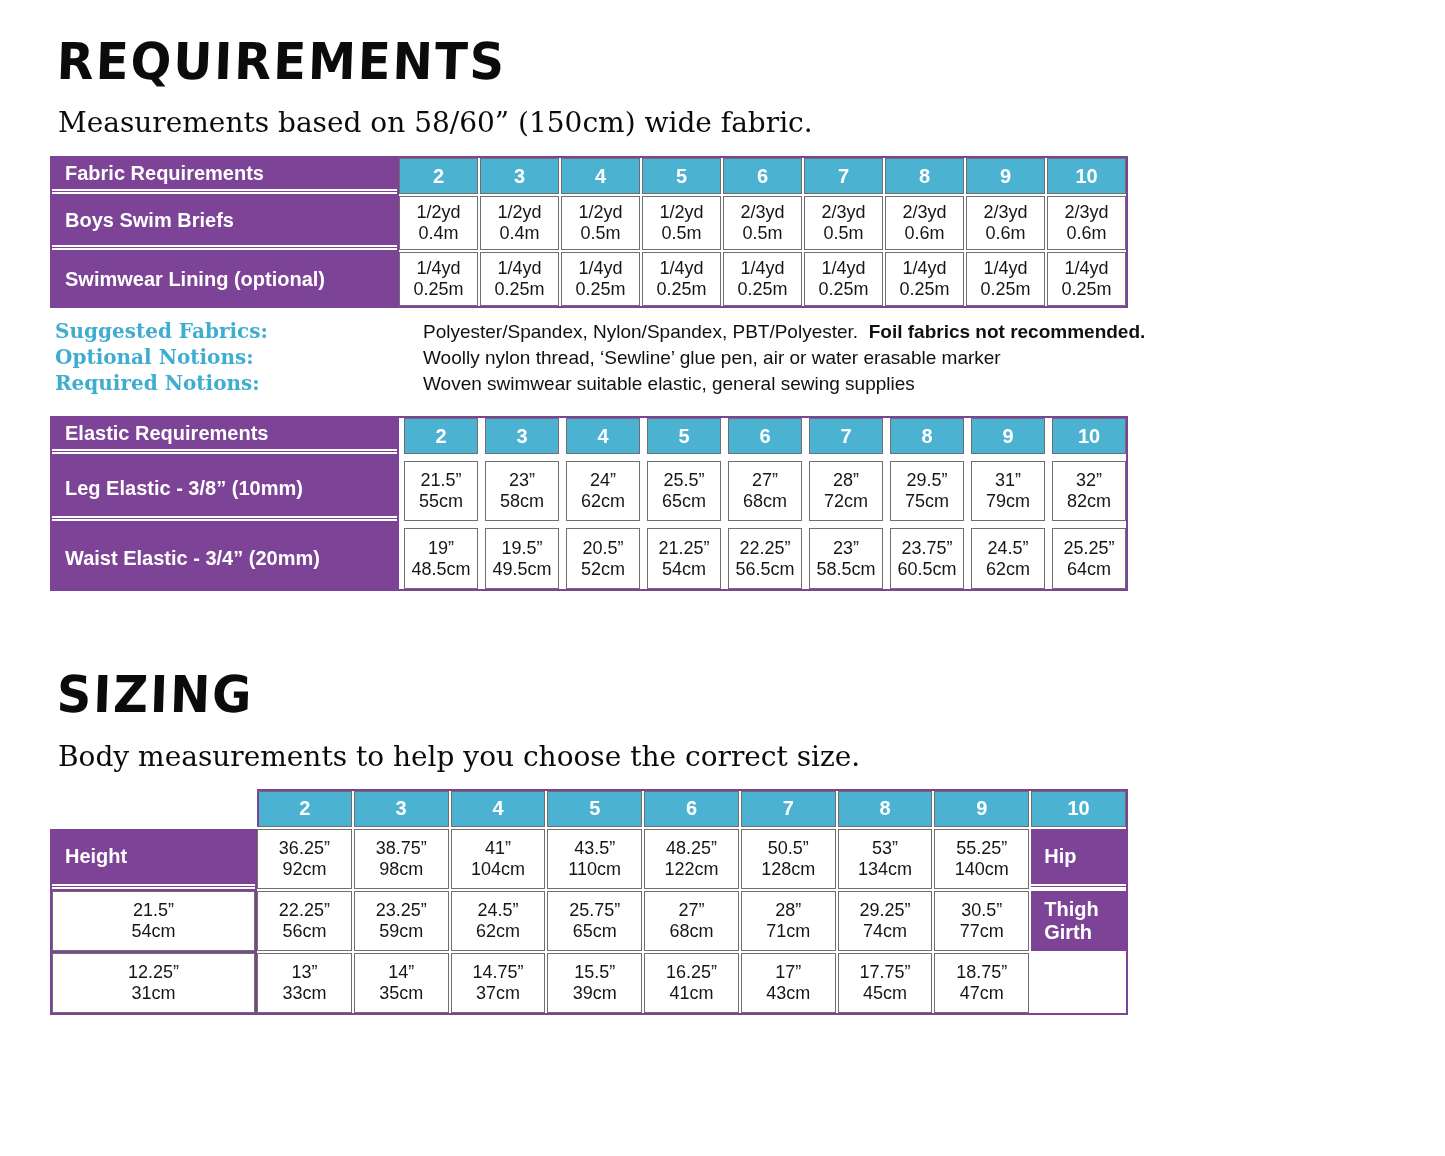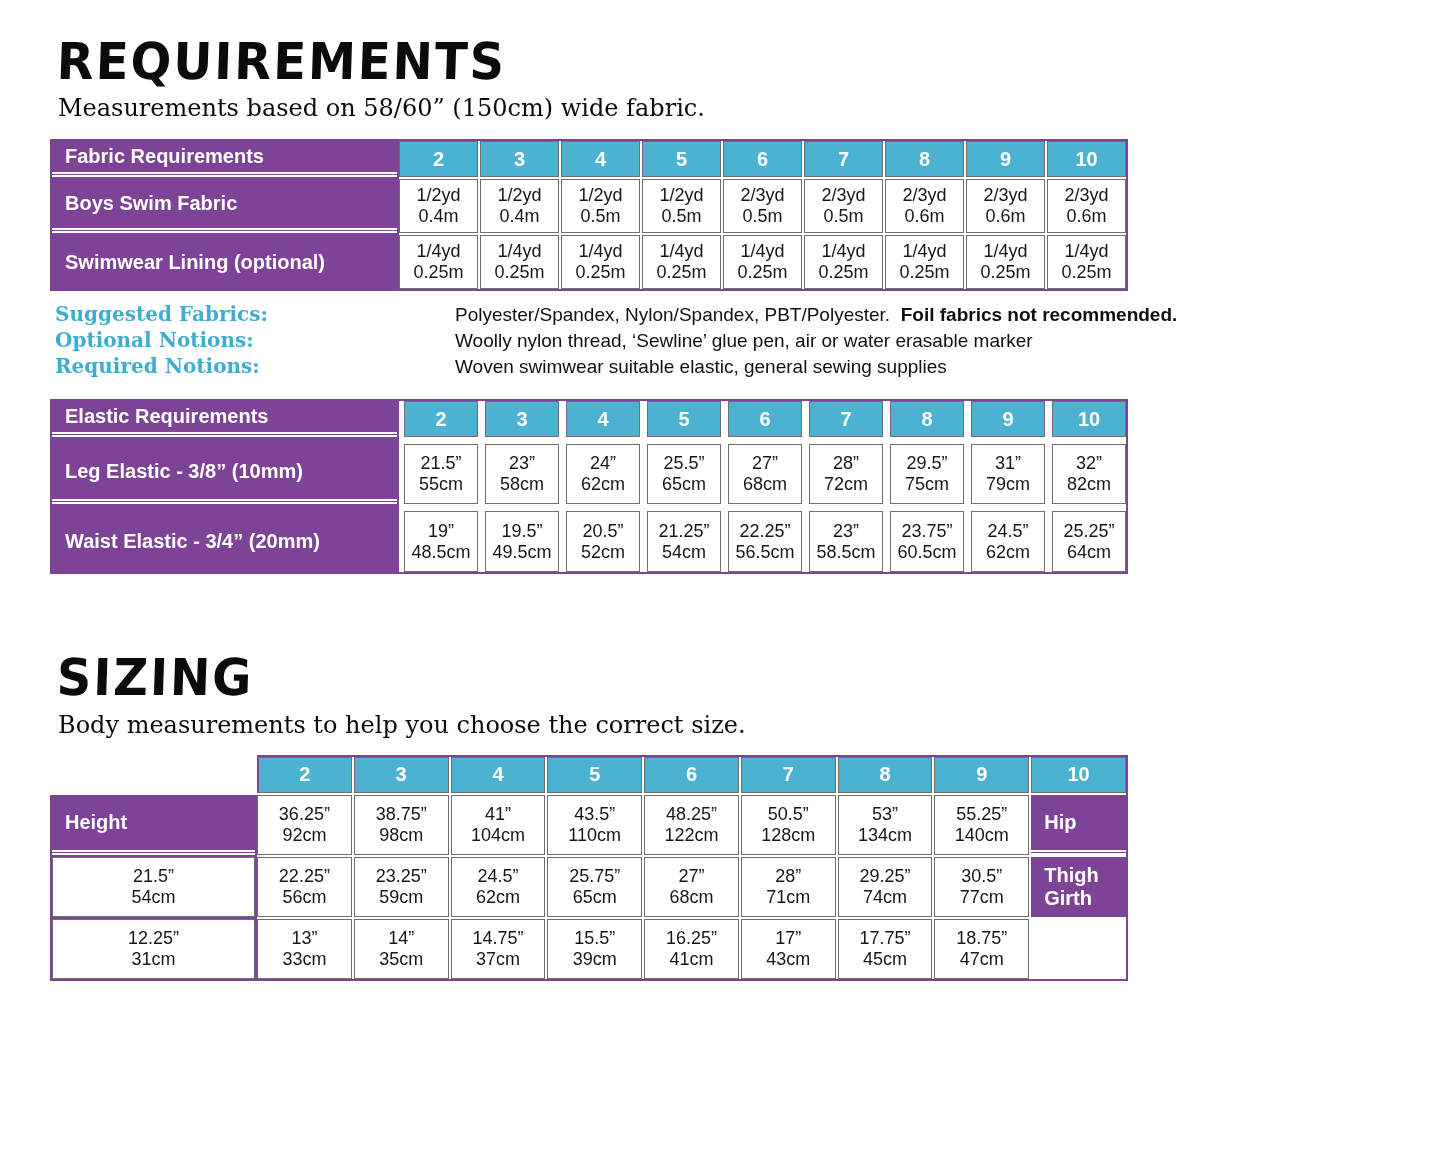--- a/index.html
+++ b/index.html
@@ -13,21 +13,21 @@
   
   .hand-title{
     font-family:"DejaVu Sans",sans-serif;
     font-weight:700;font-size:48px;line-height:1.05;
     letter-spacing:2px;color:#0b0b0b;
     transform:scaleY(1.06) skewX(-2deg);transform-origin:left bottom;
     margin:0 0 0 6px;
   }
   .slab-sub{
     font-family:"DejaVu Serif",serif;
-    font-size:24px;color:#0b0b0b;margin:6px 0 0 8px;
+    font-size:28px;color:#0b0b0b;margin:18px 0 0 8px;
   }
 
   
   .tframe{
     width:1078px;box-sizing:border-box;
     border:2px solid #7c4396;
     position:relative;
   }
   .tgrid{
     display:grid;gap:2px;background:#fff;
@@ -57,21 +57,21 @@
   .corner{background:#ffffff;}
   
   .corner-mask{
     position:absolute;top:-2px;left:-2px;width:207px;height:40px;
     background:#ffffff;z-index:2;
   }
   .first-head{border-left:2px solid #7c4396;}
 
   
   .notes{margin:11px 0 0 5px;}
-  .note-row{display:flex;align-items:baseline;height:26px;gap:32px;}
+  .note-row{display:flex;align-items:baseline;height:26px;}
   .note-label{
     width:368px;flex:0 0 368px;
     font-family:"DejaVu Serif",serif;font-weight:700;font-size:20px;color:#3fadd0;
   }
   .note-text{font-size:19px;color:#101010;}
   .note-bold{font-weight:700;text-align:center;}
 
   .mt-table1{margin-top:17px;}
   .mt-notes{margin-top:11px;}
   .mt-table2{margin-top:19px;}
@@ -91,21 +91,21 @@
         <div class="pcell pdiv">Fabric Requirements</div>
         <div class="tcell">2</div>
         <div class="tcell">3</div>
         <div class="tcell">4</div>
         <div class="tcell">5</div>
         <div class="tcell">6</div>
         <div class="tcell">7</div>
         <div class="tcell">8</div>
         <div class="tcell">9</div>
         <div class="tcell">10</div>
-        <div class="pcell pdiv">Boys Swim Fabric</div>
+        <div class="pcell pdiv">Boys Swim Briefs</div>
         <div class="dcell">
           <span>1/2yd</span>
           <span>0.4m</span>
         </div>
         <div class="dcell">
           <span>1/2yd</span>
           <span>0.4m</span>
         </div>
         <div class="dcell">
           <span>1/2yd</span>

